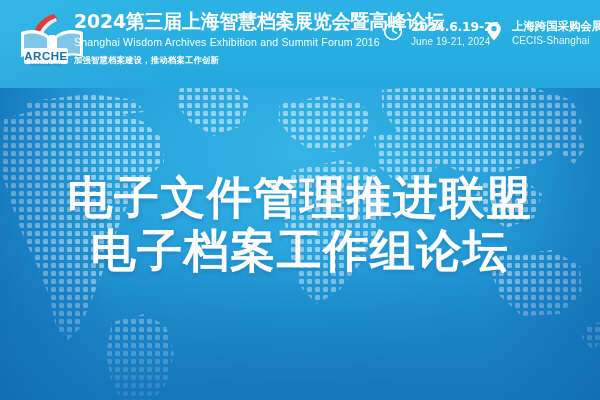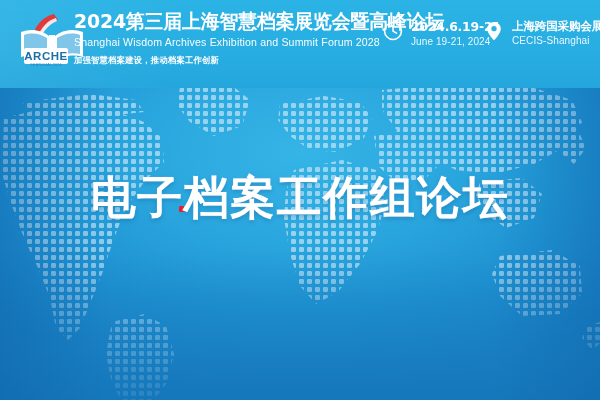--- a/index.html
+++ b/index.html
@@ -267,21 +267,21 @@
         <rect x="33" y="27" width="6" height="28" fill="#ffffff"></rect>
 
         <rect x="8" y="40" width="44" height="16" rx="2" fill="#ffffff"></rect>
         <text x="30" y="51.5" font-family="Liberation Sans, sans-serif" font-size="11.5" font-weight="700" fill="#1b6fa8" text-anchor="middle" letter-spacing="0.5">ARCHE</text>
         <text x="30" y="58" font-family="Liberation Sans, sans-serif" font-size="3.6" font-weight="400" fill="#2a7fb5" text-anchor="middle" letter-spacing="0.3">SHANGHAI 2024</text>
       </svg>
     </div>
 
     <div class="head-text">
       <div class="head-cn">2024第三届上海智慧档案展览会暨高峰论坛</div>
-      <div class="head-en">Shanghai Wisdom Archives Exhibition and Summit Forum 2028</div>
+      <div class="head-en">Shanghai Wisdom Archives Exhibition and Summit Forum 2016</div>
       <div class="head-tag">加强智慧档案建设，推动档案工作创新</div>
     </div>
 
     <div class="meta meta-date">
       <svg class="meta-icon" viewBox="0 0 24 24" xmlns="http://www.w3.org/2000/svg">
         <circle cx="12" cy="12" r="9.2" fill="none" stroke="#ffffff" stroke-width="1.7"></circle>
         <path d="M12 6.6 L12 12.2 L15.8 14.4" fill="none" stroke="#ffffff" stroke-width="1.7" stroke-linecap="round" stroke-linejoin="round"></path>
       </svg>
       <div class="meta-lines">
         <div class="meta-primary">2024.6.19-21</div>
@@ -295,16 +295,17 @@
         <circle cx="12" cy="9.5" r="2.9" fill="#2bb3e5"></circle>
       </svg>
       <div class="meta-lines">
         <div class="meta-primary">上海跨国采购会展中心</div>
         <div class="meta-secondary">CECIS-Shanghai</div>
       </div>
     </div>
   </div>
 
   <div class="title-block">
-    <div class="title-line title-line-1">电子档案工作组论坛</div>
+    <div class="title-line title-line-1">电子文件管理推进联盟</div>
+    <div class="title-line title-line-2">电子档案工作组论坛</div>
   </div>
 
 </div>
 
 </body></html>

